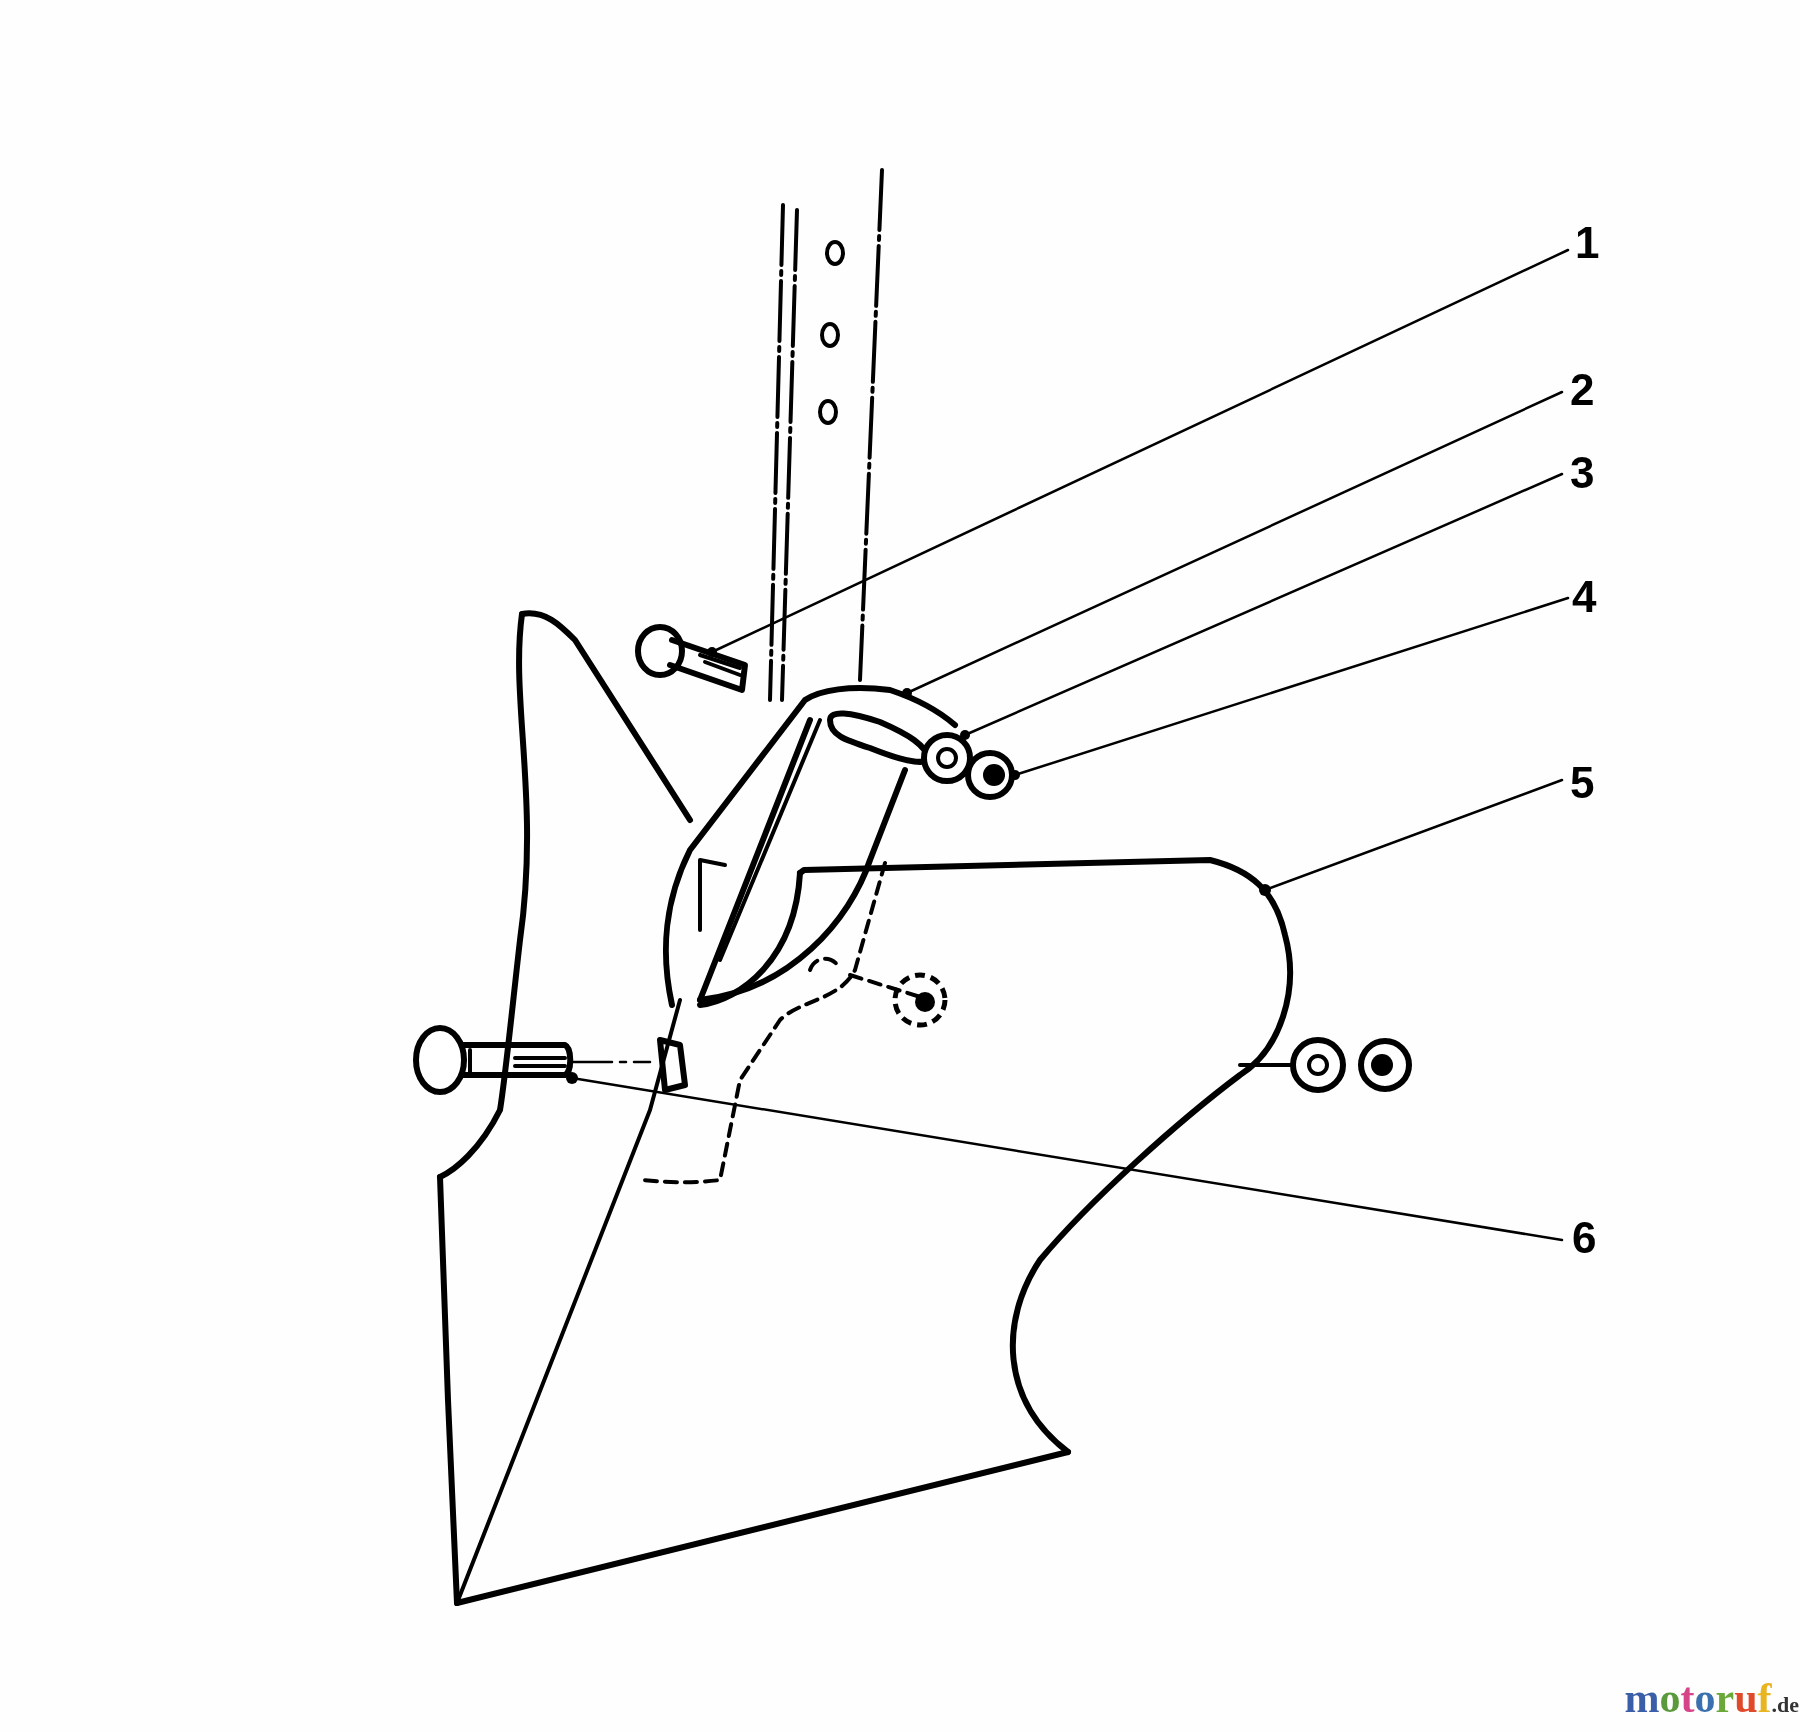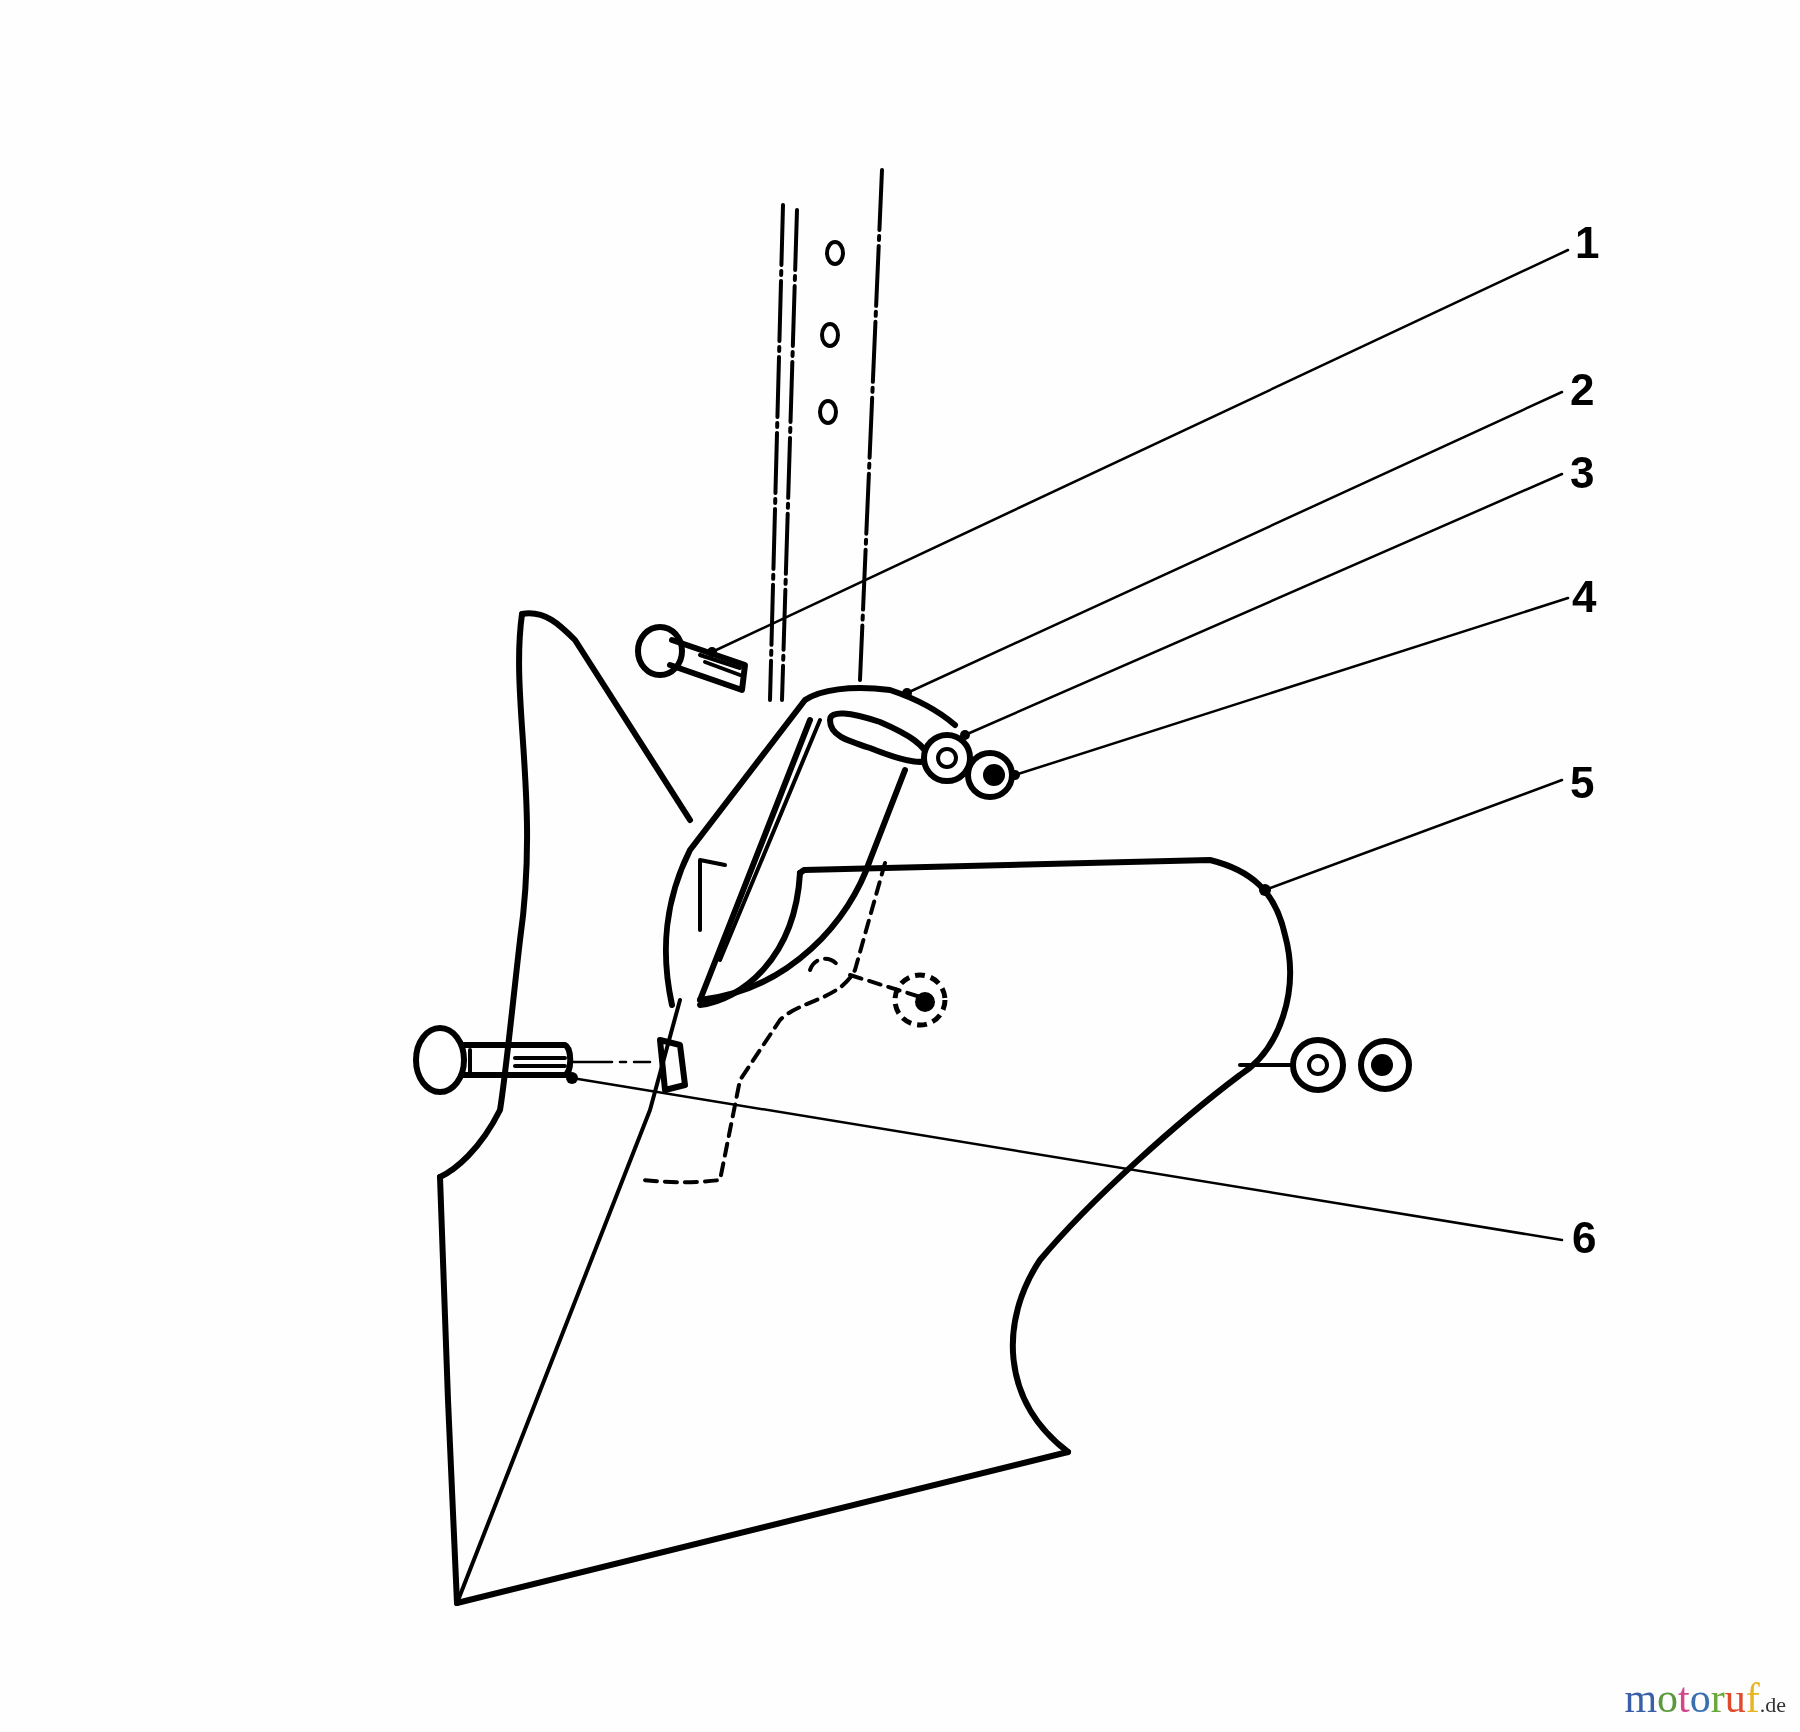--- a/index.html
+++ b/index.html
@@ -9,22 +9,22 @@
   .thin { stroke-width: 2.5; }
   .med { stroke-width: 4; }
   .thick { stroke-width: 6; }
   .dash { stroke-dasharray: 12 8; }
   .beam { stroke-dasharray: 60 6 4 6; }
   .callout-num {
     font-family: "Liberation Sans", sans-serif;
     font-weight: 700; font-size: 44px; fill: #000;
   }
   .watermark {
-    position: absolute; right: 14px; bottom: 10px;
-    font-family: "Liberation Serif", serif; font-size: 42px; letter-spacing: 0px;
+    position: absolute; right: 1px; bottom: 10px;
+    font-family: "Liberation Serif", serif; font-size: 42px; letter-spacing: 0px; font-weight: bold;
   }
   .watermark .suffix { font-size: 22px; color: #333; }
 </style>
 </head>
 <body>
 
 <svg id="diagram" viewBox="0 0 1800 1732" xmlns="http://www.w3.org/2000/svg">
 
   <g>
     <line class="ln med beam" x1="783" y1="205" x2="770" y2="700"></line>

